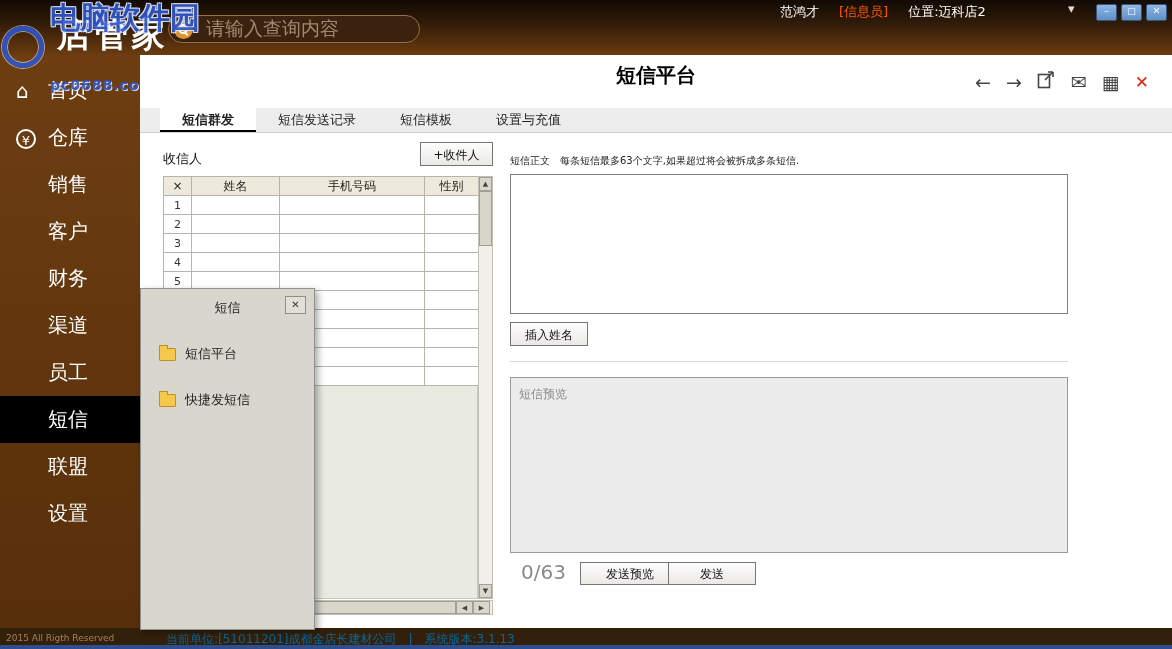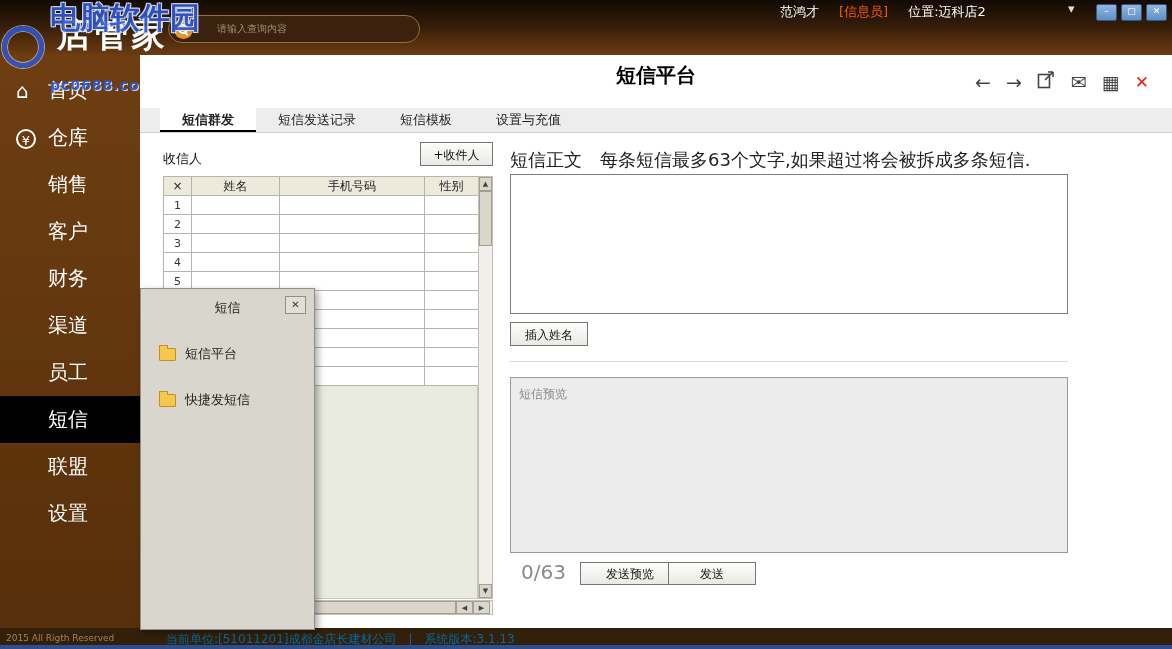--- a/index.html
+++ b/index.html
@@ -7,21 +7,21 @@
        font-family:"DejaVu Sans","Liberation Sans",sans-serif;}
   
   .topbar{position:absolute;left:0;top:0;width:1172px;height:55px;
           background:linear-gradient(180deg,#120a03 0%,#2e1a08 40%,#5c330e 85%,#6b3c12 100%);}
   .logo{position:absolute;left:57px;top:12px;color:#fff;font-size:34px;font-weight:bold;letter-spacing:3px;}
   .search{position:absolute;left:168px;top:15px;width:252px;height:28px;border-radius:14px;
           background:#3b220e;border:1px solid #96713d;display:flex;align-items:center;box-sizing:border-box;padding-left:5px;}
   .search-icon{width:19px;height:19px;border-radius:50%;background:#e0952f;position:relative;flex:0 0 19px;}
   .search-icon::before{content:"";position:absolute;left:4px;top:4px;width:6px;height:6px;border:2px solid #fff;border-radius:50%;}
   .search-icon::after{content:"";position:absolute;left:11px;top:11px;width:2px;height:5px;background:#fff;transform:rotate(-45deg);}
-  .search-ph{color:#9d8c73;font-size:10px;margin-left:24px;white-space:nowrap;}
+  .search-ph{color:#9d8c73;font-size:19px;margin-left:13px;white-space:nowrap;}
   .user-info{position:absolute;left:780px;top:3px;display:flex;gap:20px;font-size:13px;color:#fff;white-space:nowrap;}
   .role{color:#ff5a00;}
   .top-chevron{position:absolute;left:1068px;top:1px;color:#e8dcc8;font-size:13px;}
   .win-btns{position:absolute;left:1096px;top:4px;display:flex;gap:4px;}
   .win-btn{width:19px;height:15px;background:linear-gradient(#8fb6e4,#5f8fc6);border:1px solid #37567e;
            color:#fff;font-size:9px;line-height:13px;text-align:center;border-radius:2px;cursor:pointer;}
   
   .watermark{position:absolute;left:2px;top:2px;z-index:60;display:flex;align-items:center;gap:6px;
              pointer-events:none;opacity:.92;}
   .wm-ring{width:42px;height:42px;border:5px solid #2f55c8;border-radius:50%;box-sizing:border-box;
@@ -67,21 +67,21 @@
   .sb-btn{height:14px;background:#d9d6cc;border:1px solid #a39f93;font-size:7px;line-height:12px;
           text-align:center;color:#444;cursor:pointer;box-sizing:border-box;}
   .v-thumb{height:55px;background:#d9d6cc;border:1px solid #a39f93;box-sizing:border-box;cursor:pointer;}
   .sb-bottom{position:absolute;bottom:0;left:0;right:0;}
   .hscroll{position:absolute;left:163px;top:600px;width:330px;height:15px;background:#f0efe9;border:1px solid #c2c0b6;
            box-sizing:border-box;display:flex;}
   .h-thumb{width:292px;height:100%;background:#d9d6cc;border:1px solid #a39f93;box-sizing:border-box;cursor:pointer;}
   .hsb-btn{width:17px;height:100%;background:#d9d6cc;border:1px solid #a39f93;font-size:7px;line-height:12px;
            text-align:center;color:#444;cursor:pointer;box-sizing:border-box;}
   
-  .sms-hint{position:absolute;left:510px;top:148px;font-size:18px;color:#222;white-space:nowrap;}
+  .sms-hint{position:absolute;left:510px;top:154px;font-size:10px;color:#222;white-space:nowrap;}
   .sms-textarea{position:absolute;left:510px;top:174px;width:558px;height:140px;border:1px solid #7e7e7e;
                 background:#fff;resize:none;box-sizing:border-box;font-family:inherit;font-size:13px;padding:4px;}
   .insert-btn{position:absolute;left:510px;top:322px;width:78px;height:24px;line-height:22px;}
   .divider{position:absolute;left:510px;top:361px;width:558px;height:1px;background:#d9d9d9;}
   .preview-box{position:absolute;left:510px;top:377px;width:558px;height:176px;background:#ececec;
                border:1px solid #9a9a9a;box-sizing:border-box;padding:8px;font-size:12px;color:#8a8a8a;}
   .counter{position:absolute;left:521px;top:560px;font-size:20px;color:#8a8a8a;}
   .preview-btn{position:absolute;left:580px;top:562px;width:100px;height:23px;line-height:21px;}
   .send-btn{position:absolute;left:668px;top:562px;width:88px;height:23px;line-height:21px;}
   

